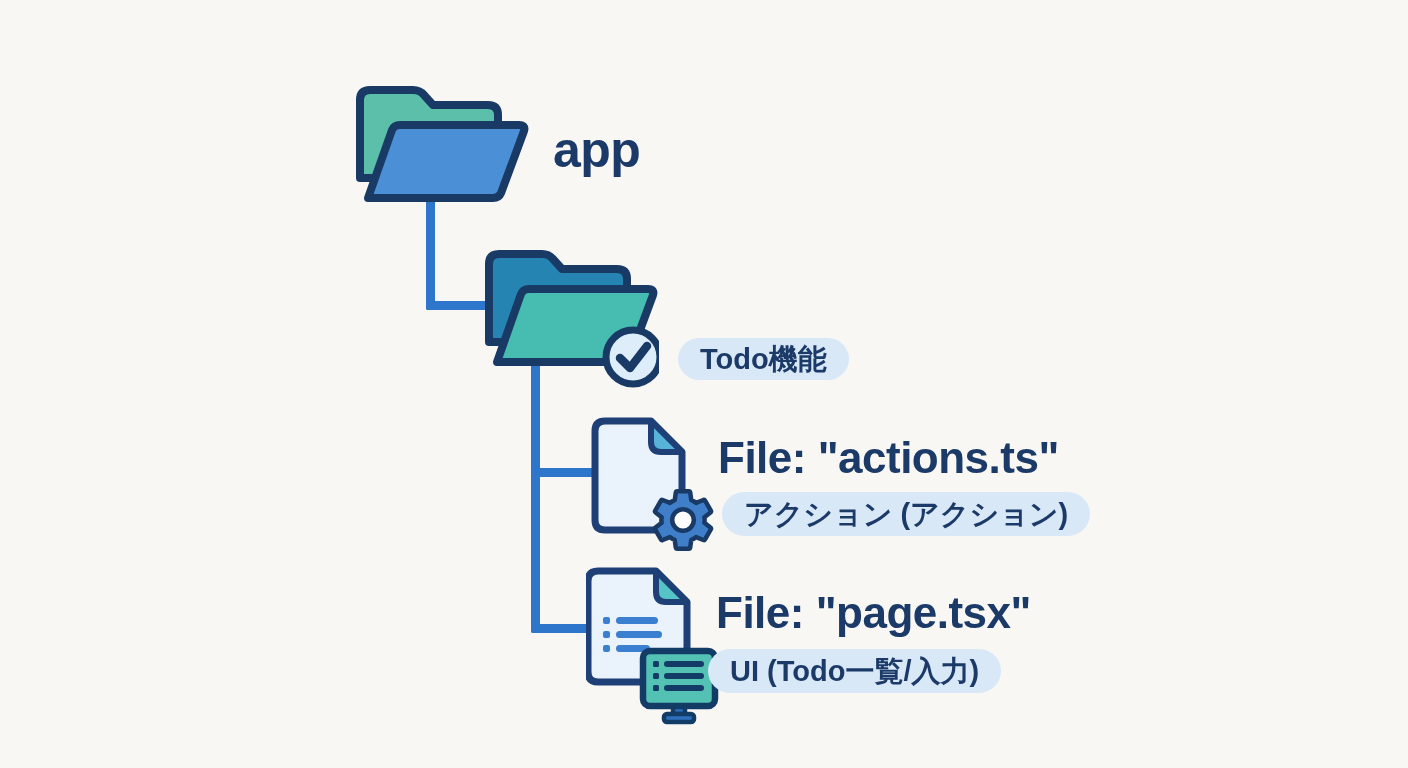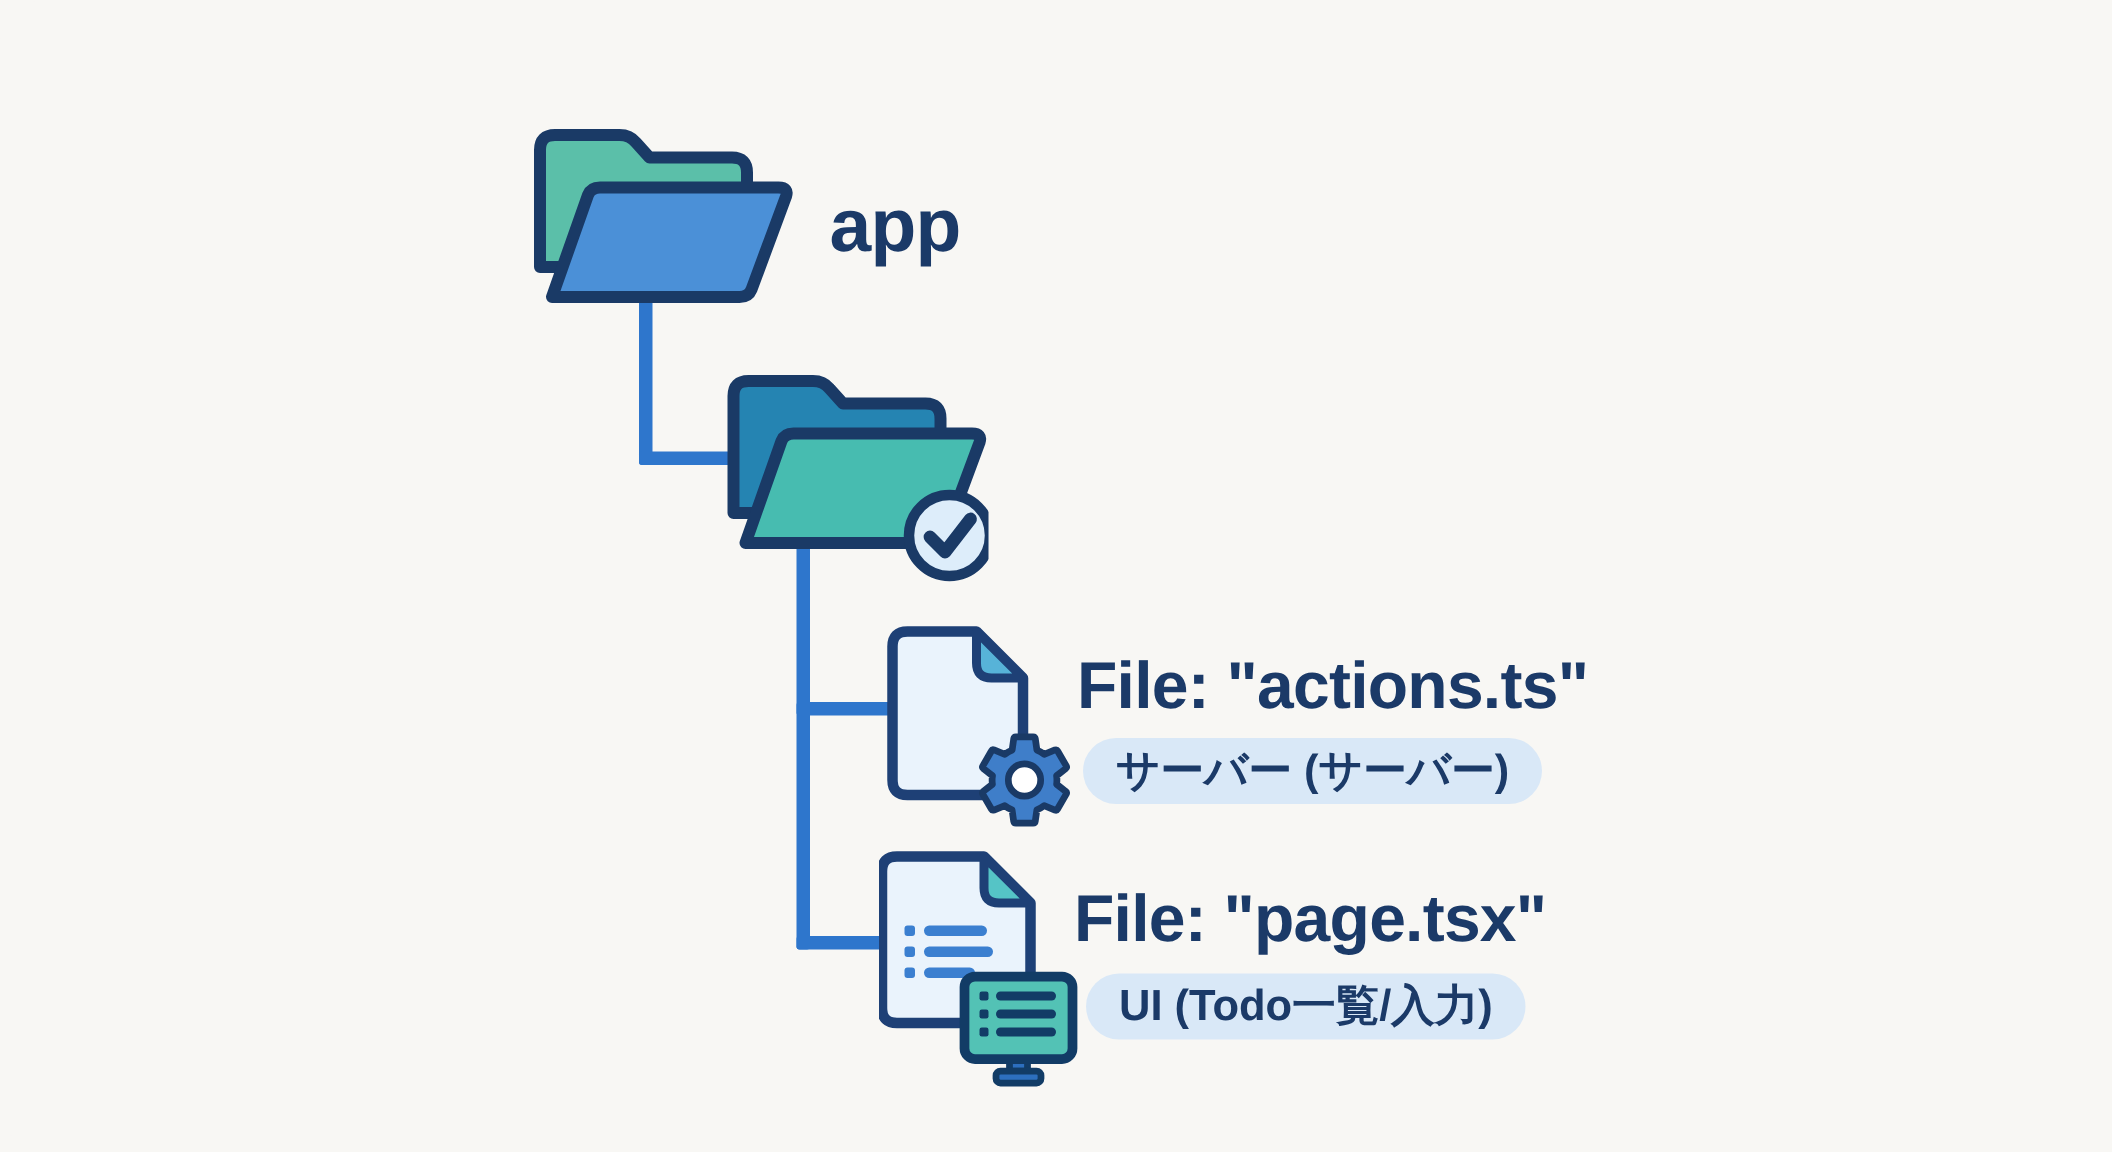--- a/index.html
+++ b/index.html
@@ -37,21 +37,21 @@
     background:var(--pillBg,#d9e8f7);
     color:var(--navy,#1b3a68);
     font-weight:700;
     white-space:nowrap;
     border-radius:22px;
     padding:0 22px;
     font-size:29px;
   }
   .pill.p-todos{left:678px;top:338px;height:42px;line-height:42px;}
   .pill.p-actions{left:722px;top:492px;height:44px;line-height:44px;}
-  .pill.p-page{left:724px;top:649px;height:44px;line-height:44px;}
+  .pill.p-page{left:708px;top:649px;height:44px;line-height:44px;}
 
   
   .f1-back{fill:var(--folderTealLight,#5bbfa9);stroke:var(--outline,#1a3a66);}
   .f1-front{fill:var(--folderBlue,#4b90d7);stroke:var(--outline,#1a3a66);}
   .f2-back{fill:var(--folderBackBlue,#2584b2);stroke:var(--outline,#1a3a66);}
   .f2-front{fill:var(--folderTealFront,#47bcb0);stroke:var(--outline,#1a3a66);}
   .fold-stroke{stroke:var(--outlineFile,#1e4076);}
   .doc-body{fill:var(--docFill,#eaf3fc);stroke:var(--outlineFile,#1e4076);}
   .badge-circle{fill:var(--badgeFill,#ddedfa);stroke:var(--outline,#1a3a66);}
   .check-stroke{stroke:var(--outline,#1a3a66);}
@@ -77,33 +77,34 @@
     <path class="f1-front" stroke-width="8" stroke-linejoin="round" d="M13,120 L37,52 Q39,47 45,47 L164,47 Q171,47 169,53 L146,115 Q144,120 138,120 Z"></path>
   </svg>
   <div class="title t-app">app</div>
 
   <svg class="icon" style="left:484px;top:242px;" width="175" height="150" viewBox="0 0 175 150">
     <path class="f2-back" stroke-width="8" stroke-linejoin="round" d="M5,100 V22 Q5,12 15,12 H58 Q65,12 69,17 L78,27 H133 Q143,27 143,37 V100 Z"></path>
     <path class="f2-front" stroke-width="8" stroke-linejoin="round" d="M13,120 L37,52 Q39,47 45,47 L164,47 Q171,47 169,53 L146,115 Q144,120 138,120 Z"></path>
     <circle class="badge-circle" cx="149" cy="115" r="27" stroke-width="7"></circle>
     <path class="check-stroke" fill="none" stroke-width="8.5" stroke-linecap="round" stroke-linejoin="round" d="M136,116 L146,126 L163,104"></path>
   </svg>
+  <div class="pill p-todos">Todo機能</div>
 
   <svg class="icon" style="left:588px;top:412px;" width="155" height="145" viewBox="0 0 155 145">
     <path class="doc-body" stroke-width="7" stroke-linejoin="round" d="M7,19 Q7,9 17,9 H63 L94,40 V108 Q94,118 84,118 H17 Q7,118 7,108 Z"></path>
     <path class="fold-stroke" fill="var(--foldBlue,#57b3d8)" stroke-width="6" stroke-linejoin="round" d="M63,9 L94,40 H73 Q63,40 63,30 Z"></path>
     <g>
       <circle cx="95" cy="108" r="12" fill="#ffffff"></circle>
       <g transform="translate(59,72) scale(3)">
         <path class="gear-body" stroke-width="1.5" stroke-linejoin="round" d="M19.14,12.94c0.04-0.3,0.06-0.61,0.06-0.94c0-0.32-0.02-0.64-0.07-0.94l2.03-1.58c0.18-0.14,0.23-0.41,0.12-0.61l-1.92-3.32c-0.12-0.22-0.37-0.29-0.59-0.22l-2.39,0.96c-0.5-0.38-1.03-0.7-1.62-0.94L14.4,2.81c-0.04-0.24-0.24-0.41-0.48-0.41h-3.84c-0.24,0-0.43,0.17-0.47,0.41L9.25,5.35C8.66,5.59,8.12,5.92,7.63,6.29L5.24,5.33c-0.22-0.08-0.47,0-0.59,0.22L2.74,8.87C2.62,9.08,2.66,9.34,2.86,9.48l2.03,1.58C4.84,11.36,4.8,11.69,4.8,12s0.02,0.64,0.07,0.94l-2.03,1.58c-0.18,0.14-0.23,0.41-0.12,0.61l1.92,3.32c0.12,0.22,0.37,0.29,0.59,0.22l2.39-0.96c0.5,0.38,1.03,0.7,1.62,0.94l0.36,2.54c0.05,0.24,0.24,0.41,0.48,0.41h3.84c0.24,0,0.44-0.17,0.47-0.41l0.36-2.54c0.59-0.24,1.13-0.56,1.62-0.94l2.39,0.96c0.22,0.08,0.47,0,0.59-0.22l1.92-3.32c0.12-0.22,0.07-0.47-0.12-0.61L19.14,12.94z M12,15.6c-1.98,0-3.6-1.62-3.6-3.6s1.62-3.6,3.6-3.6s3.6,1.62,3.6,3.6S13.98,15.6,12,15.6z"></path>
       </g>
     </g>
   </svg>
   <div class="title t-actions">File: "actions.ts"</div>
-  <div class="pill p-actions">サーバー (サーバー)</div>
+  <div class="pill p-actions">アクション (アクション)</div>
 
   <svg class="icon" style="left:586px;top:564px;" width="175" height="165" viewBox="0 0 175 165">
     <path class="doc-body" stroke-width="7" stroke-linejoin="round" d="M2,17 Q2,7 12,7 H70 L101,38 V108 Q101,118 91,118 H12 Q2,118 2,108 Z"></path>
     <path class="fold-stroke" fill="var(--foldTeal,#55c4c6)" stroke-width="6" stroke-linejoin="round" d="M70,7 L101,38 H80 Q70,38 70,28 Z"></path>
     <g>
       <rect class="list-blue" x="17" y="53" width="7" height="7" rx="2"></rect>
       <rect class="list-blue" x="30" y="53" width="42" height="7" rx="3.5"></rect>
       <rect class="list-blue" x="17" y="67" width="7" height="7" rx="2"></rect>
       <rect class="list-blue" x="30" y="67" width="46" height="7" rx="3.5"></rect>
       <rect class="list-blue" x="17" y="81" width="7" height="7" rx="2"></rect>

